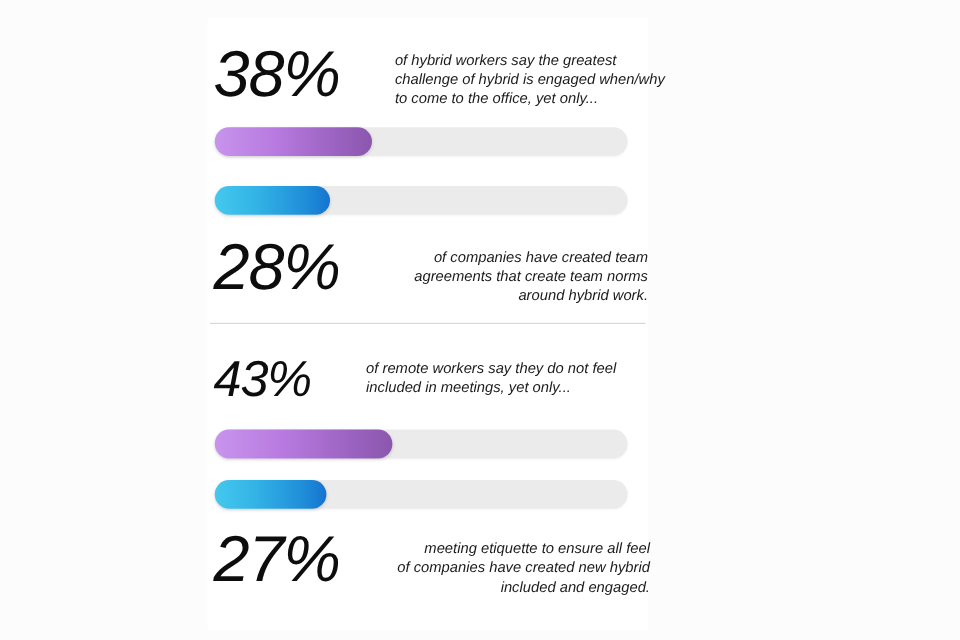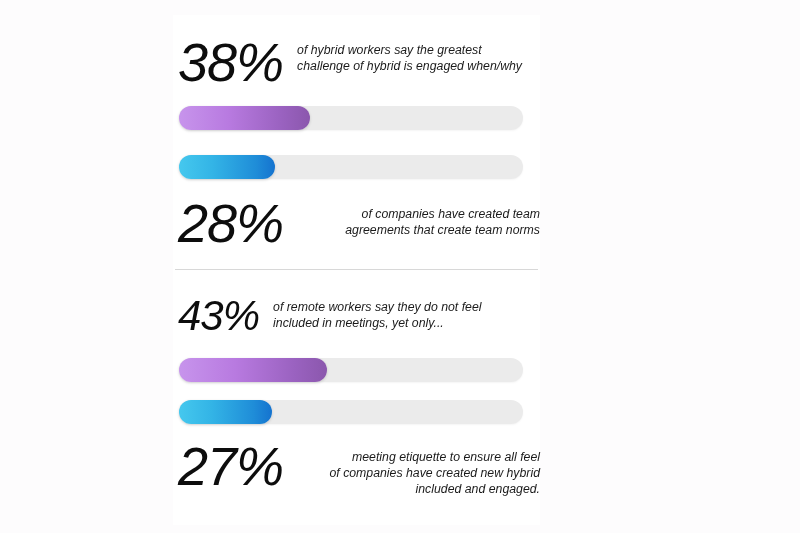--- a/index.html
+++ b/index.html
@@ -56,21 +56,21 @@
   .stat-number.size-43 { font-size: 42px; }
 
   .stat-copy {
     font-family: "Liberation Sans", sans-serif;
     font-size: 12.3px;
     line-height: 16.2px;
     color: #1b1b1b;
     flex: 1 1 auto;
   }
 
-  .copy-line { display: block; white-space: nowrap; }
+  .copy-line { display: block; white-space: nowrap; margin-left: 32px; }
 
   
   .bar-track {
     position: relative;
     width: 344px;
     height: 24px;
     background: #ebebeb;
     border-radius: 12px;
     margin-left: 6px;
     box-shadow: 0 1px 2px rgba(0,0,0,0.045);
@@ -128,37 +128,39 @@
 
 <div id="infographic-card">
 
   <div class="stat-group" id="group-1">
     <div class="stat-row">
       <div class="stat-number">38%</div>
       <div class="gap-num-copy"></div>
       <div class="stat-copy copy-pad-1">
         <span class="copy-line">of hybrid workers say the greatest</span>
         <span class="copy-line">challenge of hybrid is engaged when/why</span>
+        <span class="copy-line">to come to the office, yet only...</span>
       </div>
     </div>
     <div class="bar-track">
       <div class="bar-fill purple" id="fill-0" style="width: 38%;"></div>
     </div>
   </div>
 
   <div class="stat-group" id="group-2">
     <div class="bar-track">
       <div class="bar-fill blue" id="fill-1" style="width: 28%;"></div>
     </div>
     <div class="stat-row">
       <div class="stat-number">28%</div>
       <div class="gap-num-copy wide"></div>
       <div class="stat-copy copy-pad-2">
         <span class="copy-line">of companies have created team</span>
         <span class="copy-line">agreements that create team norms</span>
+        <span class="copy-line">around hybrid work.</span>
       </div>
     </div>
   </div>
 
   <div id="section-divider"></div>
 
   <div class="stat-group" id="group-3">
     <div class="stat-row">
       <div class="stat-number size-43">43%</div>
       <div class="gap-num-copy"></div>

